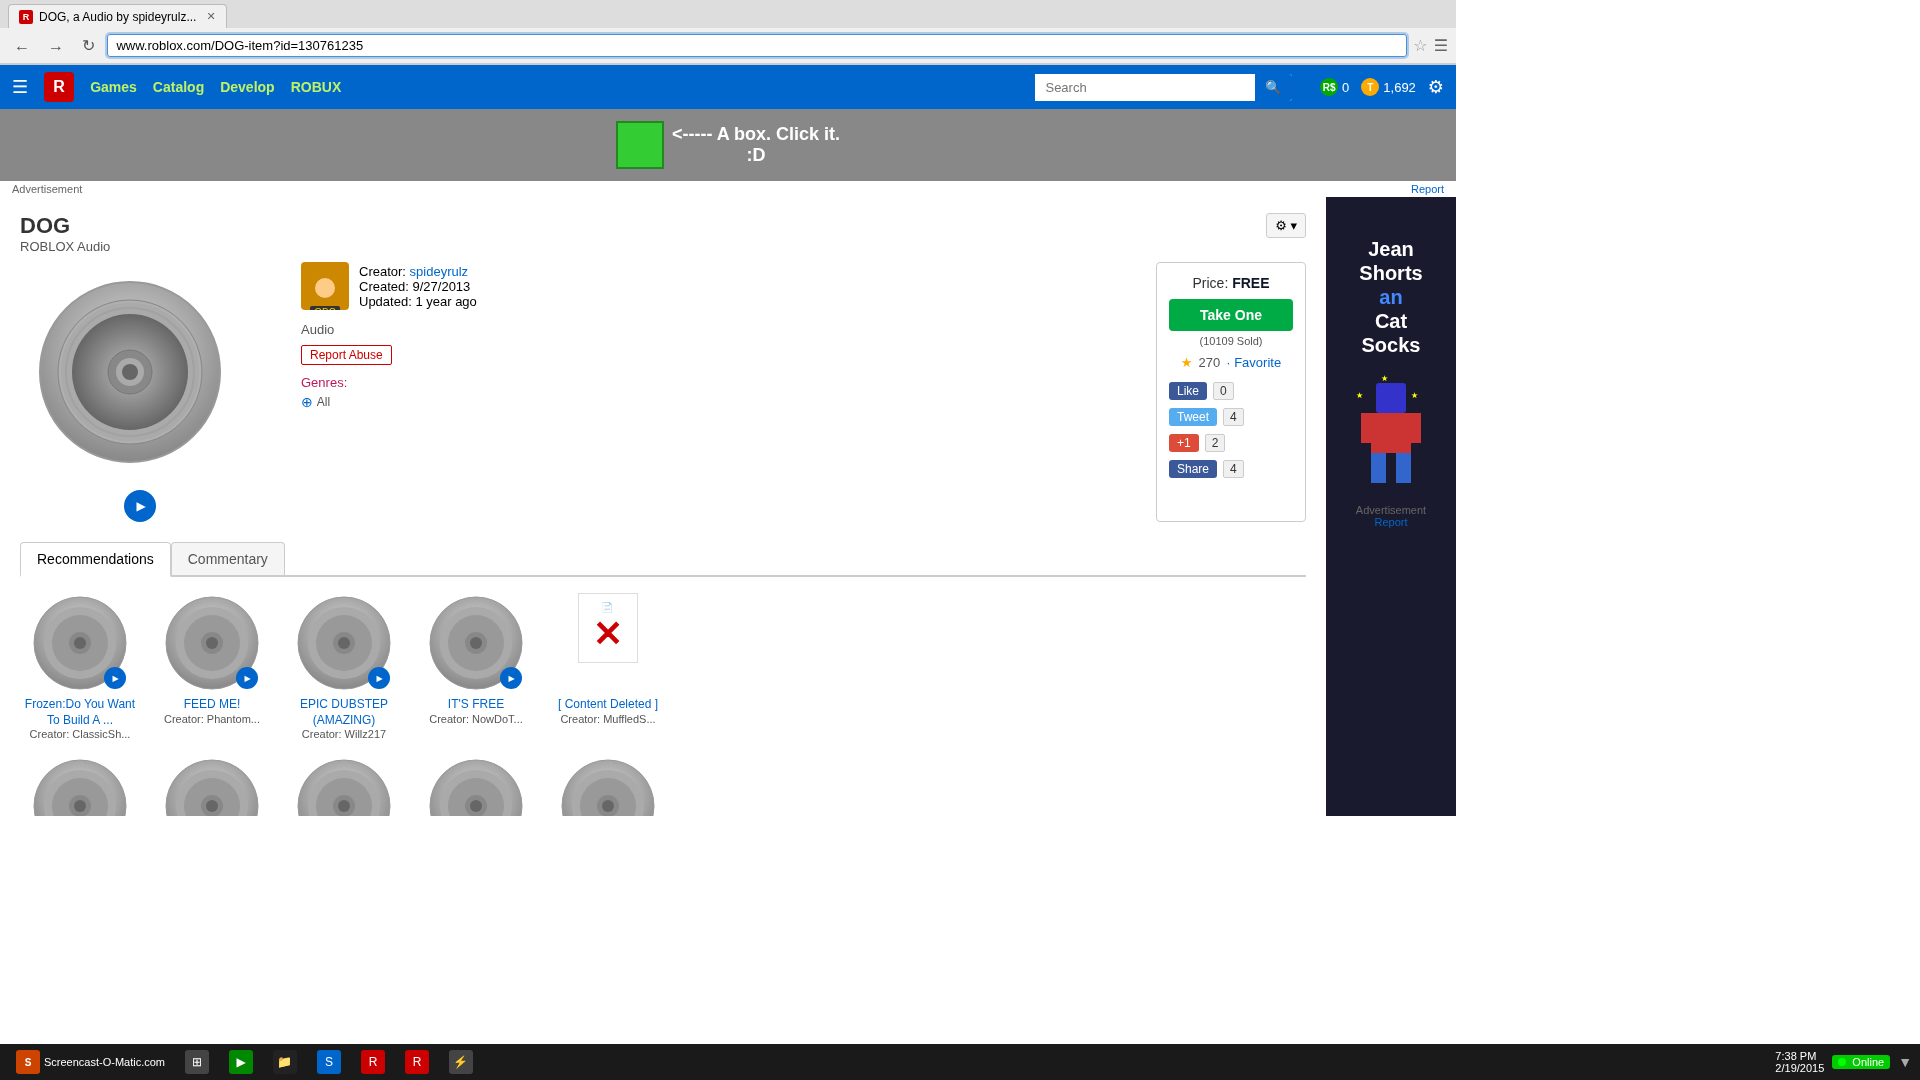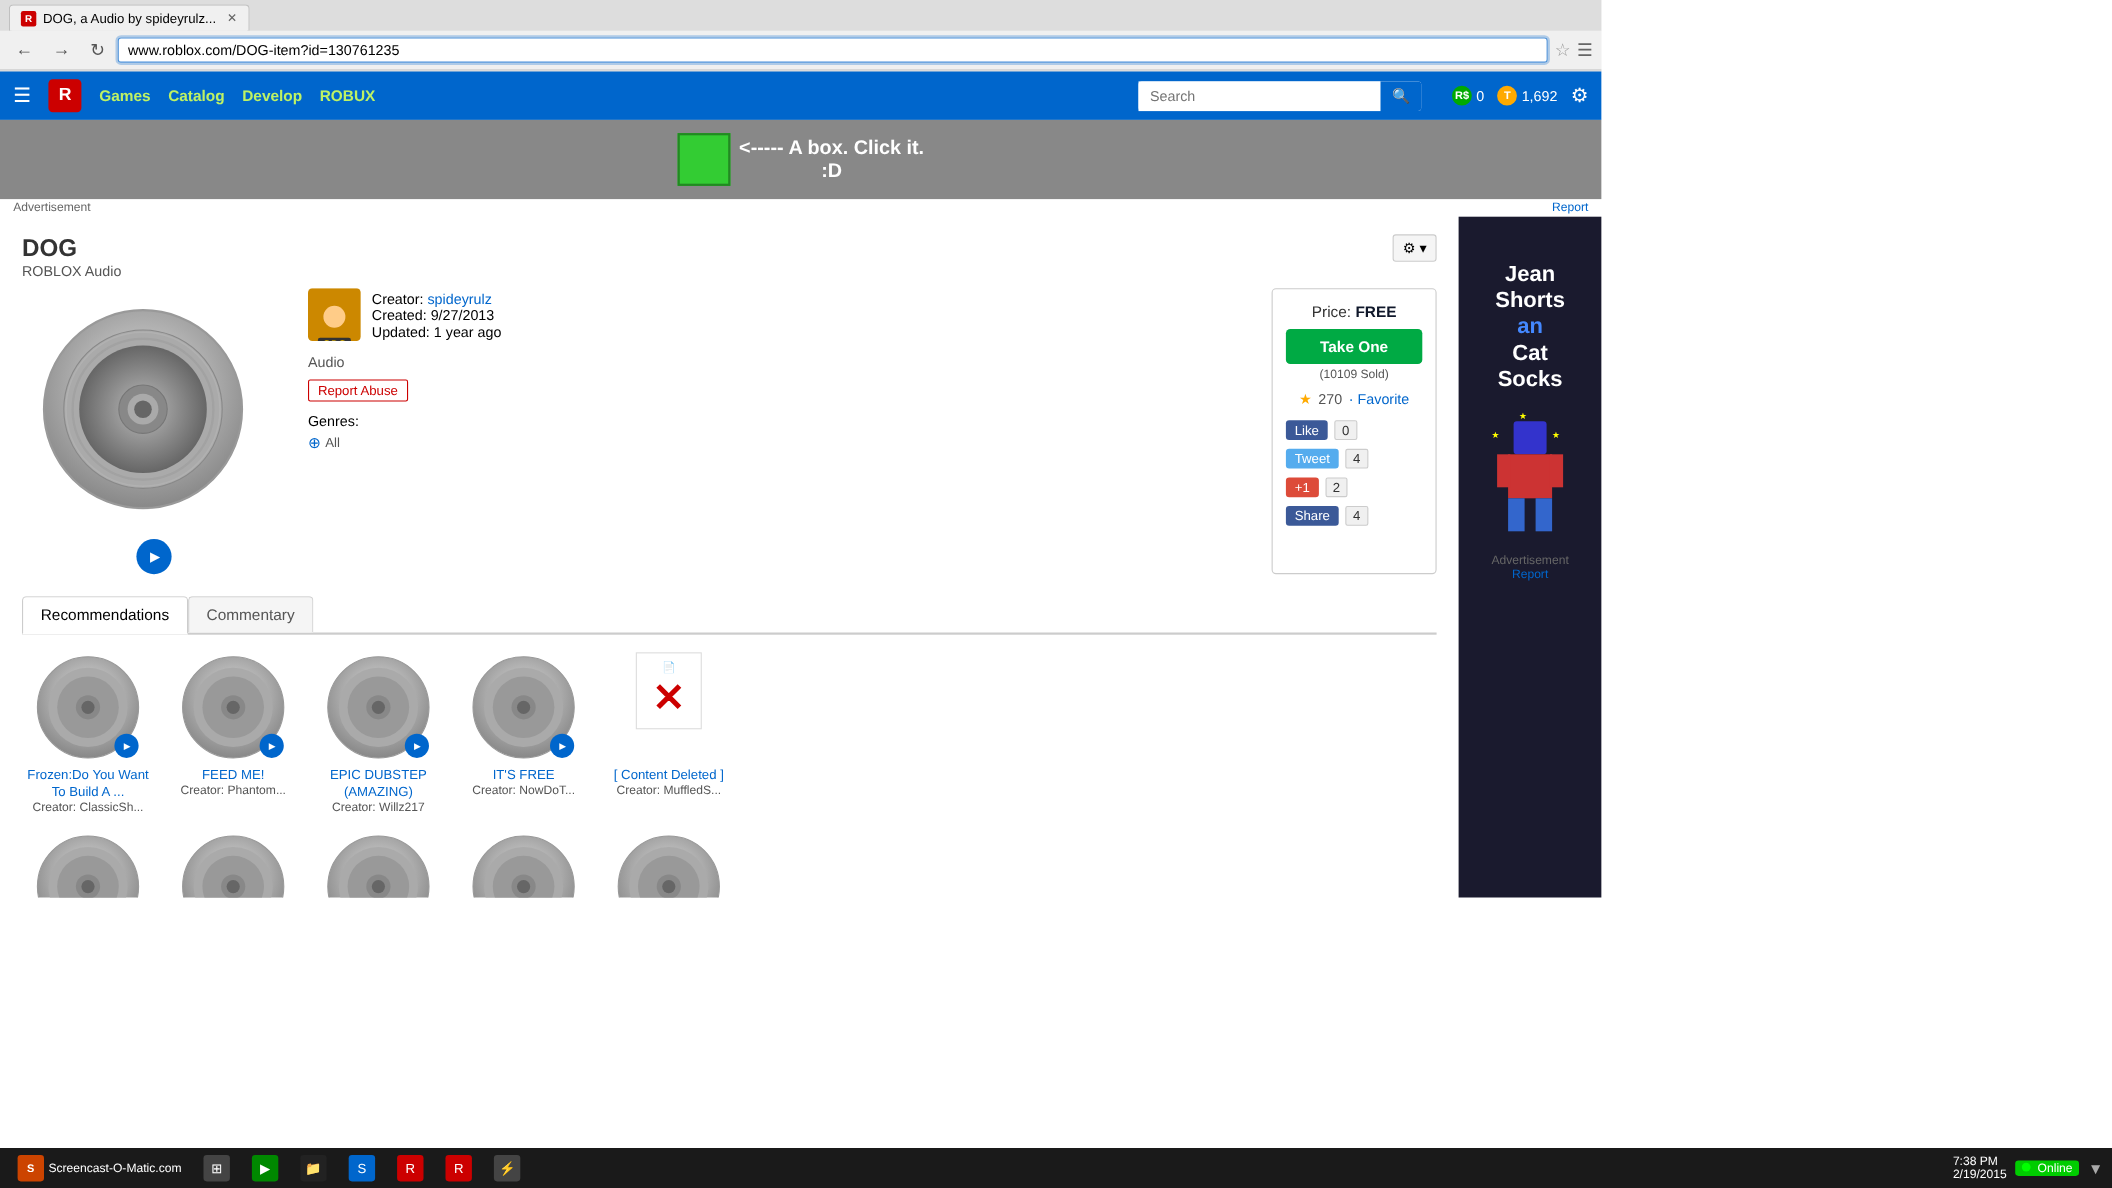--- a/index.html
+++ b/index.html
@@ -50,29 +50,29 @@
     .item-title { font-size: 22px; font-weight: bold; color: #333; }
     .item-category { color: #555; font-size: 13px; }
     .item-actions-btn { border: 1px solid #ccc; background: #f5f5f5; padding: 4px 8px; border-radius: 3px; cursor: pointer; font-size: 13px; }
 
     
     .item-body { display: flex; gap: 20px; }
     .item-image-col { width: 240px; }
     .item-image { width: 220px; height: 220px; display: flex; align-items: center; justify-content: center; }
     .play-btn-circle { width: 32px; height: 32px; background: #0066cc; border-radius: 50%; display: flex; align-items: center; justify-content: center; cursor: pointer; margin: 8px auto 0; }
 
-    .item-info-col { flex: 1; }
+    .item-info-col { flex: 1; margin-left: 21px; }
     .creator-row { display: flex; align-items: center; gap: 10px; margin-bottom: 12px; }
     .creator-avatar { width: 48px; height: 48px; background: #ddd; border-radius: 4px; position: relative; overflow: hidden; }
     .creator-details { font-size: 13px; }
     .creator-link { color: #0066cc; text-decoration: none; cursor: pointer; }
     .obc-badge { background: #333; color: #ffcc00; font-size: 10px; padding: 1px 4px; border-radius: 2px; margin-top: 2px; display: inline-block; }
     .audio-label { color: #555; font-size: 13px; margin-bottom: 8px; }
     .report-abuse { color: #cc0000; font-size: 12px; cursor: pointer; border: 1px solid #cc0000; padding: 2px 8px; display: inline-block; border-radius: 2px; margin-bottom: 10px; }
-    .genres-label { font-size: 13px; color: #000000; margin-bottom: 4px; }
+    .genres-label { font-size: 13px; color: #be185d; margin-bottom: 4px; }
     .genre-tag { font-size: 12px; color: #555; display: flex; align-items: center; gap: 4px; }
 
     
     .price-box { width: 150px; border: 1px solid #ccc; border-radius: 4px; padding: 12px; text-align: center; }
     .price-label { font-size: 14px; color: #333; margin-bottom: 8px; }
     .price-free { color: #0f172a; font-weight: bold; text-align: center; }
     .take-one-btn { background: #00aa44; color: white; border: none; padding: 8px 16px; border-radius: 4px; font-size: 14px; font-weight: bold; cursor: pointer; width: 100%; margin-bottom: 4px; }
     .sold-count { font-size: 11px; color: #555; margin-bottom: 8px; }
     .favorite-row { display: flex; align-items: center; justify-content: center; gap: 6px; font-size: 13px; color: #555; }
     .star-icon { color: #ffaa00; }

